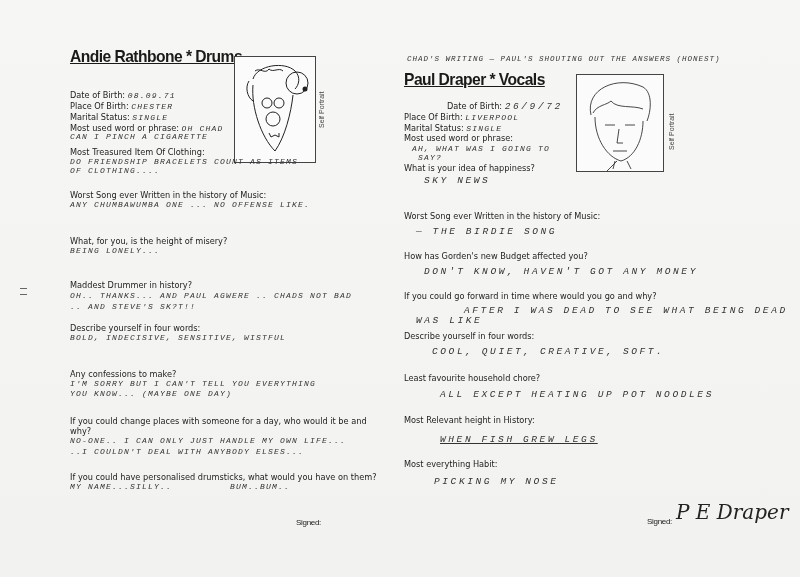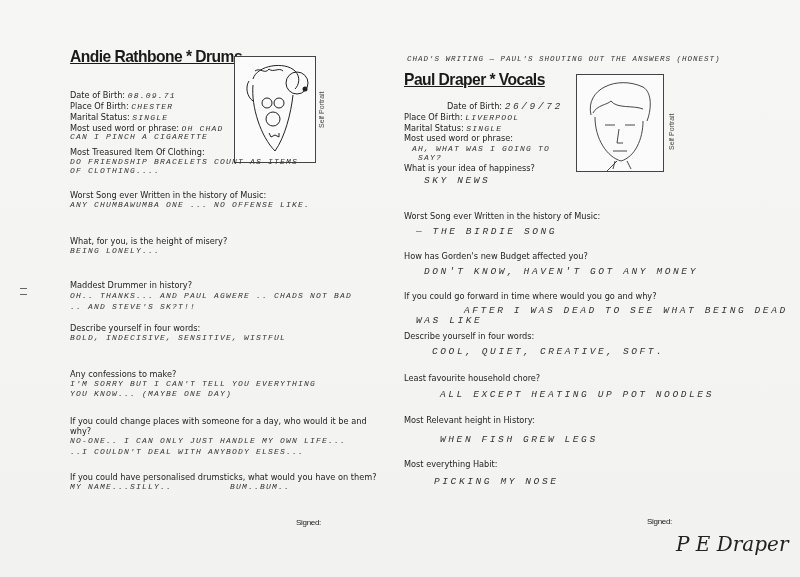--- a/index.html
+++ b/index.html
@@ -26,21 +26,21 @@
   .portrait {
     position: absolute; border: 1px solid #444; background: #fbfbfb;
   }
   .credit {
     position: absolute; font-size: 7px; color: #444;
     transform: rotate(-90deg); transform-origin: left top; white-space: nowrap;
     font-family: "Liberation Sans", sans-serif;
   }
   .signed { font-family: "Liberation Sans", sans-serif; font-size: 8px; letter-spacing: -0.3px; }
   .sig {
-    font-family: "DejaVu Serif", serif; font-style: italic; font-size: 20px; color: #222; margin-top: 32px;
+    font-family: "DejaVu Serif", serif; font-style: italic; font-size: 20px; color: #222;
   }
   .mark { position: absolute; width: 7px; height: 1px; background: #666; }
 </style>
 </head>
 <body>
 
 <div class="page">
 
   <div class="mark" style="left:20px;top:288px;"></div>
   <div class="mark" style="left:20px;top:294px;"></div>
@@ -168,21 +168,21 @@
     <div class="abs a a-lg" style="left:424px;top:305px;margin-left:40px;">After I was dead to see what being dead</div>
     <div class="abs a a-lg" style="left:416px;top:315px;">was like</div>
 
     <div class="abs q" style="left:404px;top:331px;">Describe yourself in four words:</div>
     <div class="abs a a-lg" style="left:432px;top:346px;">Cool, quiet, creative, soft.</div>
 
     <div class="abs q" style="left:404px;top:373px;">Least favourite household chore?</div>
     <div class="abs a a-lg" style="left:440px;top:389px;">All except heating up Pot Noodles</div>
 
     <div class="abs q" style="left:404px;top:415px;">Most Relevant height in History:</div>
-    <div class="abs a a-lg" style="left:440px;top:434px;">When fish grew legs</div>
+    <div class="abs a a-lg" style="left:440px;top:434px;text-decoration:underline;">When fish grew legs</div>
 
     <div class="abs q" style="left:404px;top:459px;">Most everything Habit:</div>
     <div class="abs a a-lg" style="left:434px;top:476px;">Picking my nose</div>
 
     <div class="abs signed" style="left:647px;top:517px;">Signed:</div>
     <div class="abs sig" style="left:676px;top:500px;">P E Draper</div>
   </div>
 
 </div>
 

